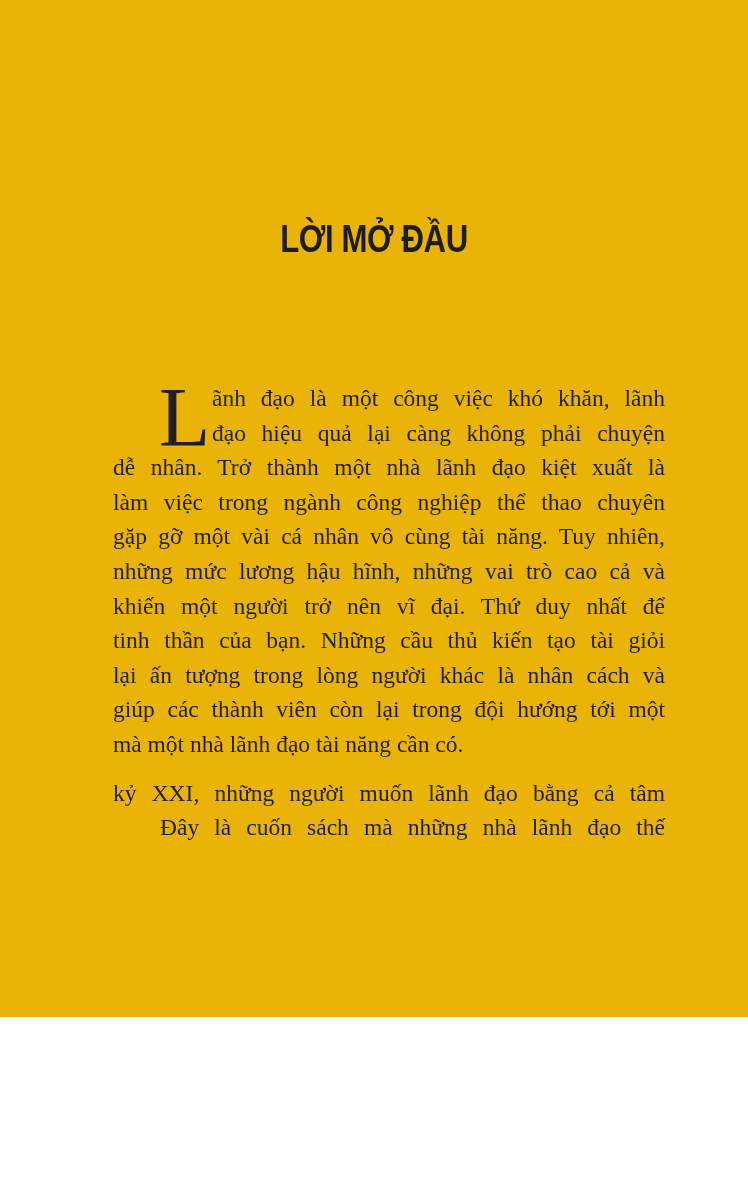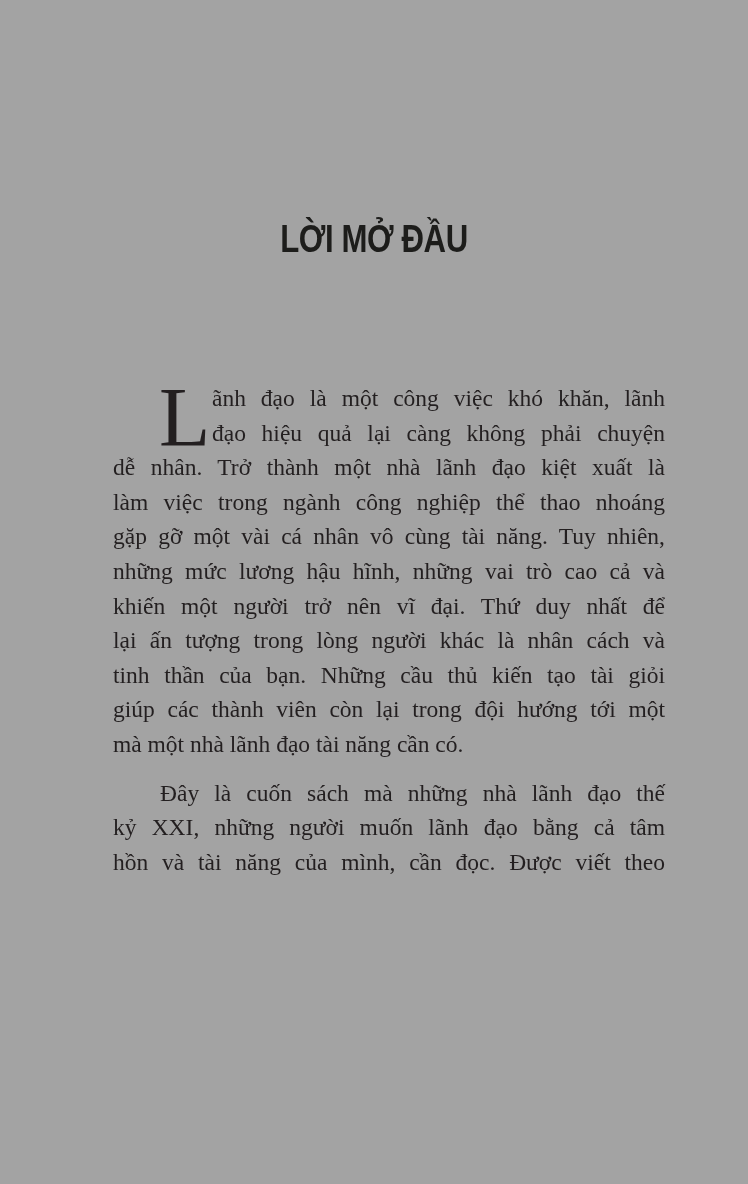--- a/index.html
+++ b/index.html
@@ -1,17 +1,17 @@
 <!DOCTYPE html>
 <html><head>
 <meta charset="utf-8">
 <style>
   html, body { margin: 0; padding: 0; background: #ffffff; }
   body { width: 748px; height: 1184px; position: relative; overflow: hidden; }
-  .page { position: absolute; left: 0; top: 0; width: 748px; height: 1184px; background: #a3a3a3; }
+  .page { position: absolute; left: 0; top: 0; width: 748px; height: 1017px; background: #eab308; }
   .title {
     position: absolute; left: 0; top: 218px; width: 748px; text-align: center;
     font-family: "Liberation Sans", "DejaVu Sans", sans-serif;
     font-weight: bold; font-size: 38px; letter-spacing: -0.5px;
     color: #1d1d1b; transform: scaleX(0.82); transform-origin: center;
   }
   .body-text {
     position: absolute; left: 113px; top: 381px; width: 552px;
     font-family: "Liberation Serif", "DejaVu Serif", serif;
     font-size: 23.5px; line-height: 34.6px; color: #231f20;
@@ -34,31 +34,30 @@
 <div class="page">
   <div class="title">LỜI MỞ ĐẦU</div>
 
   <div class="body-text">
     <span class="drop-cap">L</span>
 
     <div>
       <span class="line indent-drop">ãnh đạo là một công việc khó khăn, lãnh</span>
       <span class="line indent-drop">đạo hiệu quả lại càng không phải chuyện</span>
       <span class="line">dễ nhân. Trở thành một nhà lãnh đạo kiệt xuất là</span>
-      <span class="line">làm việc trong ngành công nghiệp thể thao nhoáng</span>
+      <span class="line">làm việc trong ngành công nghiệp thể thao chuyên</span>
       <span class="line">gặp gỡ một vài cá nhân vô cùng tài năng. Tuy nhiên,</span>
       <span class="line">những mức lương hậu hĩnh, những vai trò cao cả và</span>
       <span class="line">khiến một người trở nên vĩ đại. Thứ duy nhất để</span>
+      <span class="line">tinh thần của bạn. Những cầu thủ kiến tạo tài giỏi</span>
       <span class="line">lại ấn tượng trong lòng người khác là nhân cách và</span>
-      <span class="line">tinh thần của bạn. Những cầu thủ kiến tạo tài giỏi</span>
       <span class="line">giúp các thành viên còn lại trong đội hướng tới một</span>
       <span class="line last">mà một nhà lãnh đạo tài năng cần có.</span>
     </div>
 
     <div class="para-gap"></div>
 
     <div>
+      <span class="line">kỷ XXI, những người muốn lãnh đạo bằng cả tâm</span>
       <span class="line indent">Đây là cuốn sách mà những nhà lãnh đạo thế</span>
-      <span class="line">kỷ XXI, những người muốn lãnh đạo bằng cả tâm</span>
-      <span class="line">hồn và tài năng của mình, cần đọc. Được viết theo</span>
     </div>
   </div>
 </div>
 
 </body></html>

